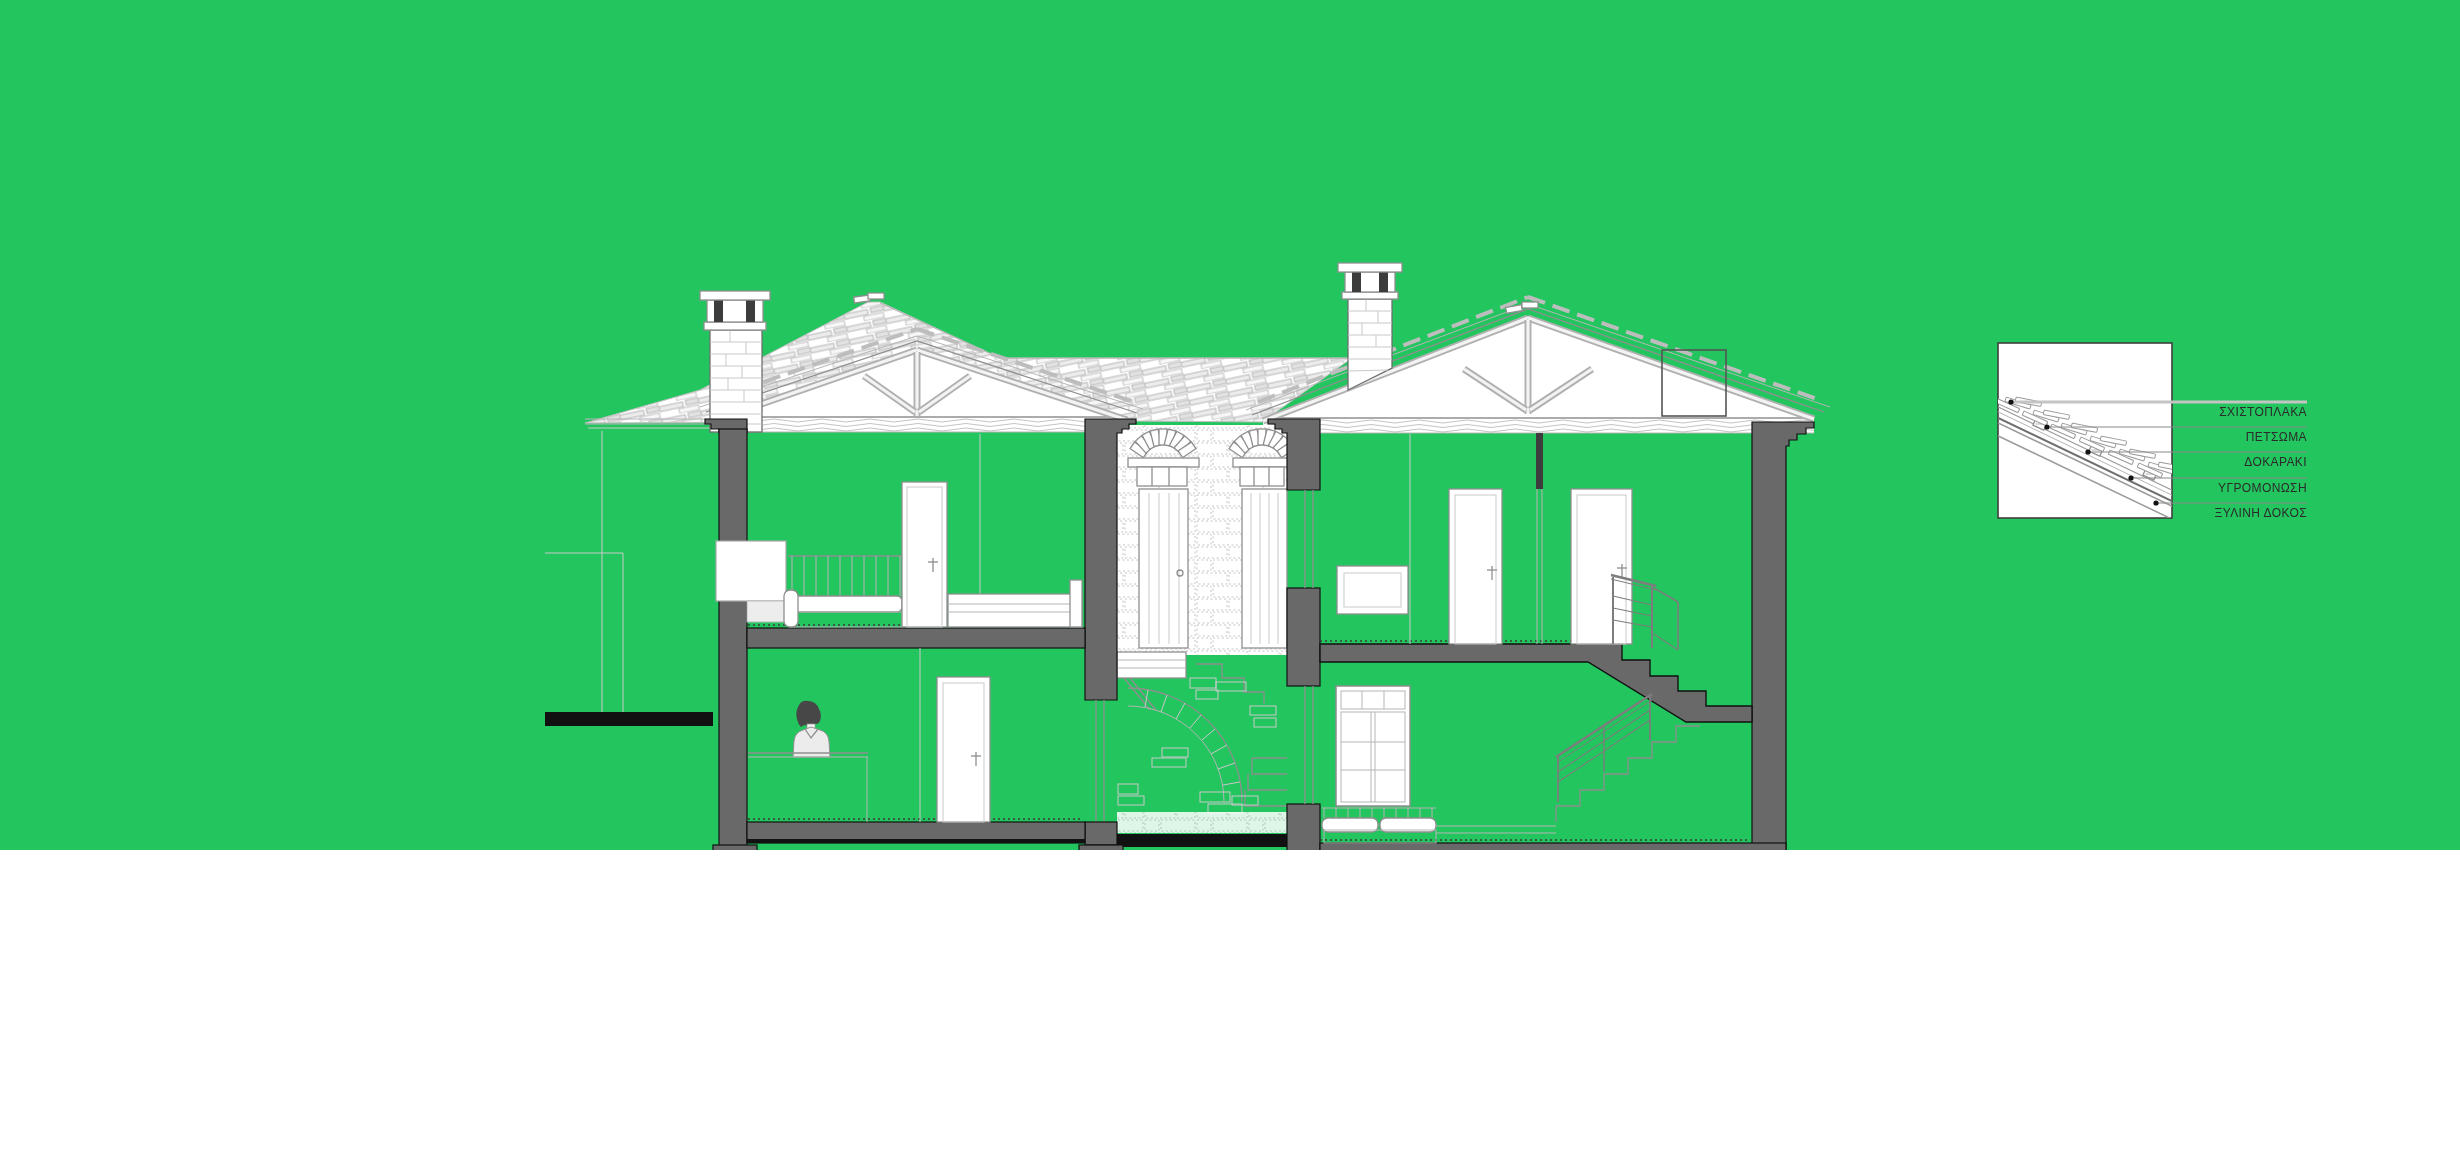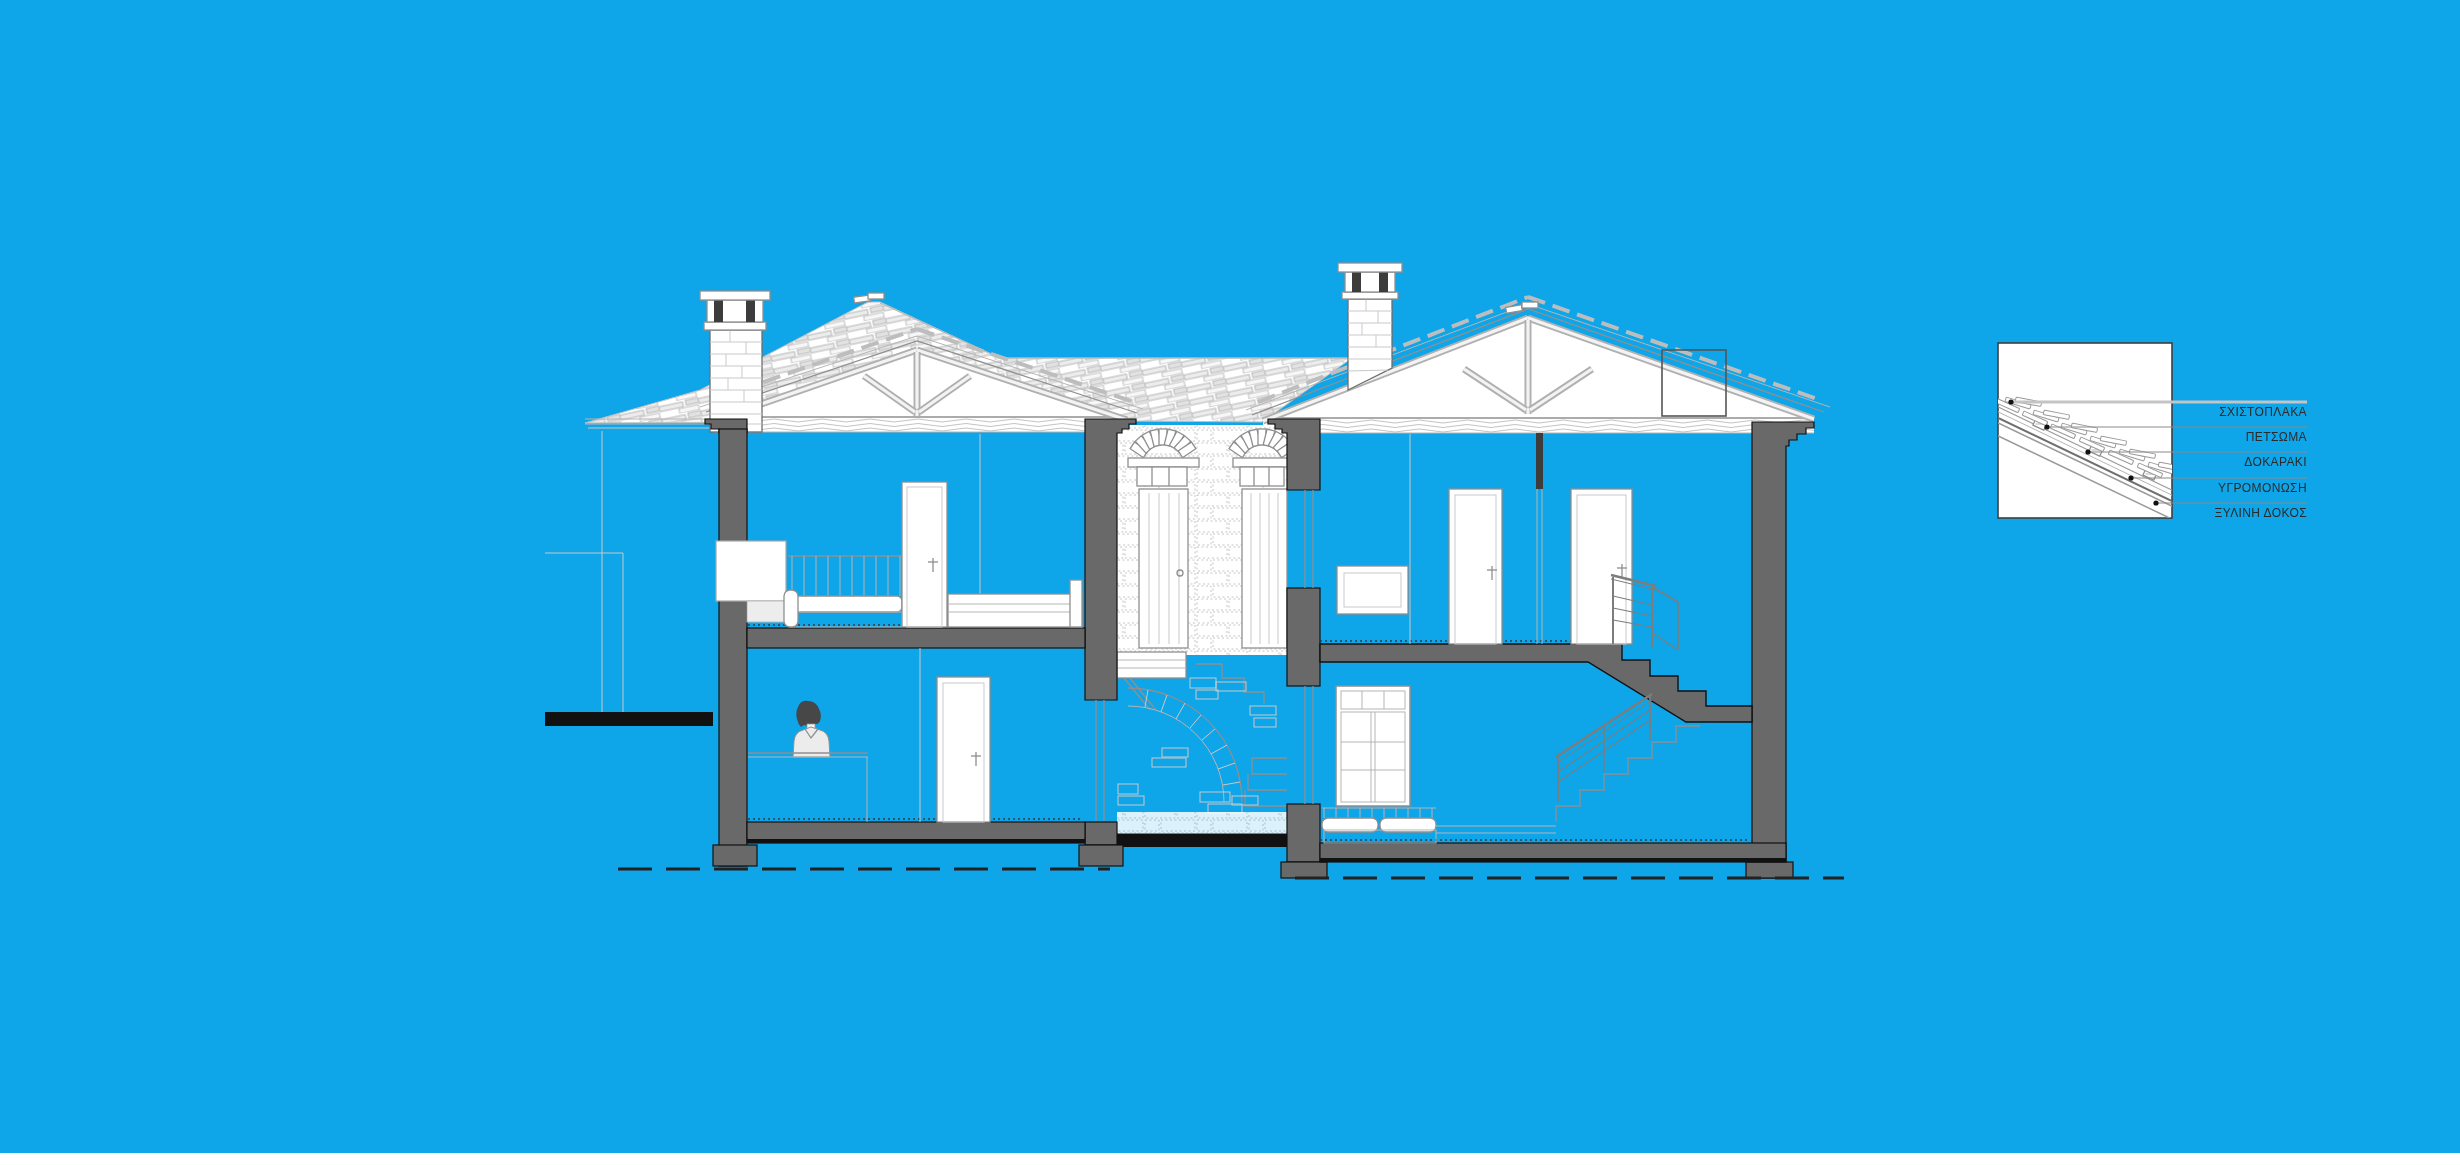--- a/index.html
+++ b/index.html
@@ -1,16 +1,16 @@
 <!DOCTYPE html>
 <html><head>
 <meta charset="utf-8">
 <style>
   html,body{margin:0;padding:0;background:#fff;}
-  .page{position:relative;width:2460px;height:1153px;background:#0ea5e9;overflow:hidden;
+  .page{position:relative;width:2460px;height:850px;background:#22c55e;overflow:hidden;
         font-family:"Liberation Sans", sans-serif;}
   svg{display:block;}
   .w   {fill:#696969;stroke:#111;stroke-width:1.2;}
   .blk {fill:#111;stroke:none;}
   .fw  {fill:#fff;stroke:none;}
   .s1  {stroke:#8f8f8f;stroke-width:1.3;fill:none;}
   .s1f {stroke:#8f8f8f;stroke-width:1.3;fill:#fff;}
   .s2  {stroke:#b5b5b5;stroke-width:1;fill:none;}
   .s3  {stroke:#c9c9c9;stroke-width:1;fill:none;}
   .tr  {stroke:#b0b0b0;stroke-width:7;fill:none;}

